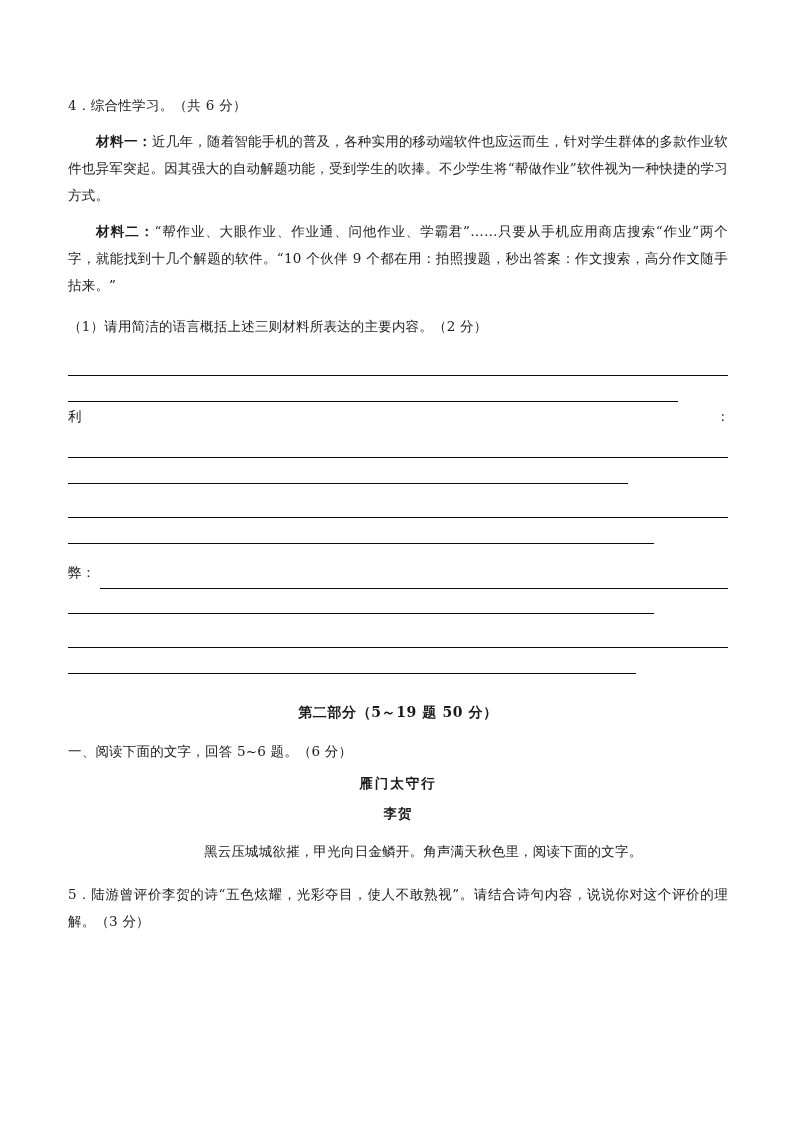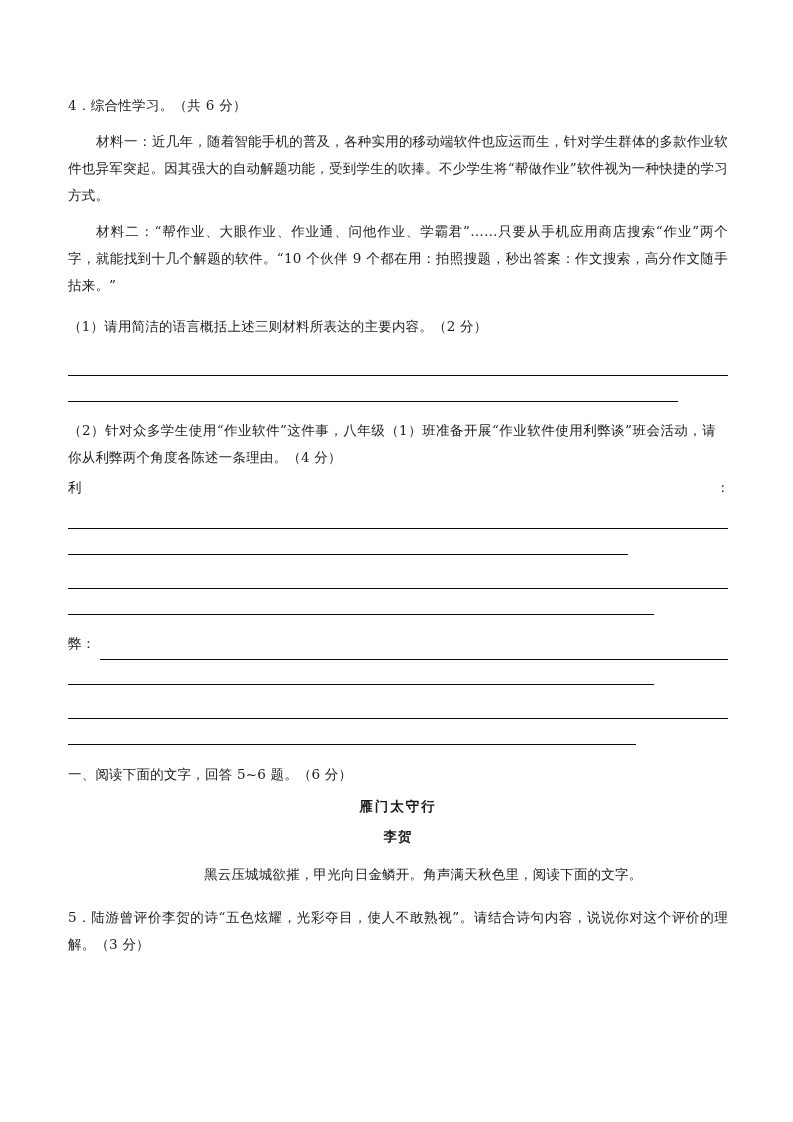--- a/index.html
+++ b/index.html
@@ -37,21 +37,21 @@
   .material {
     font-size: 13.5px;
     line-height: 27px;
     letter-spacing: 0.2px;
     margin: 0 0 9px 0;
     text-indent: 28px;
     text-align: justify;
     color: #1d1d1d;
   }
   .material .lbl {
-    font-weight: normal;
+    font-weight: bold;
     letter-spacing: 0.5px;
     margin-top: 8px;
   }
   .sub-q {
     font-size: 13.5px;
     line-height: 27px;
     letter-spacing: 0.2px;
     margin: 14px 12px 6px 0;
     text-align: justify;
     color: #1d1d1d;
@@ -169,21 +169,20 @@
     <div class="ansblock">
       <div class="spacer-sm"></div>
       <div class="ansline">
           <span class="rule w-full"></span>
         </div>
       <div class="ansline">
           <span class="rule w-92"></span>
         </div>
     </div>
 
-    <p class="sub-q tight">（2）针对众多学生使用“作业软件”这件事，八年级（1）班准备开展“作业软件使用利弊谈”班会活动，请你从利弊两个角度各陈述一条理由。（4 分）</p>
 
     <div class="labelrow">
       <span class="lead">利</span>
       <span class="trailing-colon">：</span>
     </div>
 
     <div class="ansblock">
       <div class="ansline">
           <span class="rule w-full"></span>
         </div>
@@ -212,20 +211,21 @@
         </div>
       <div class="spacer-sm"></div>
       <div class="ansline">
           <span class="rule w-full"></span>
         </div>
       <div class="ansline">
           <span class="rule w-86"></span>
         </div>
     </div>
 
+    <p class="part-title">第二部分（5～19 题 50 分）</p>
 
     <p class="section-lead">一、阅读下面的文字，回答 5~6 题。（6 分）</p>
 
     <p class="poem-title">雁门太守行</p>
     <p class="poem-author">李贺</p>
     <p class="poem-line">黑云压城城欲摧，甲光向日金鳞开。角声满天秋色里，阅读下面的文字。</p>
 
     <p class="final-q">5．陆游曾评价李贺的诗“五色炫耀，光彩夺目，使人不敢熟视”。请结合诗句内容，说说你对这个评价的理解。（3 分）</p>
 
   </div>

